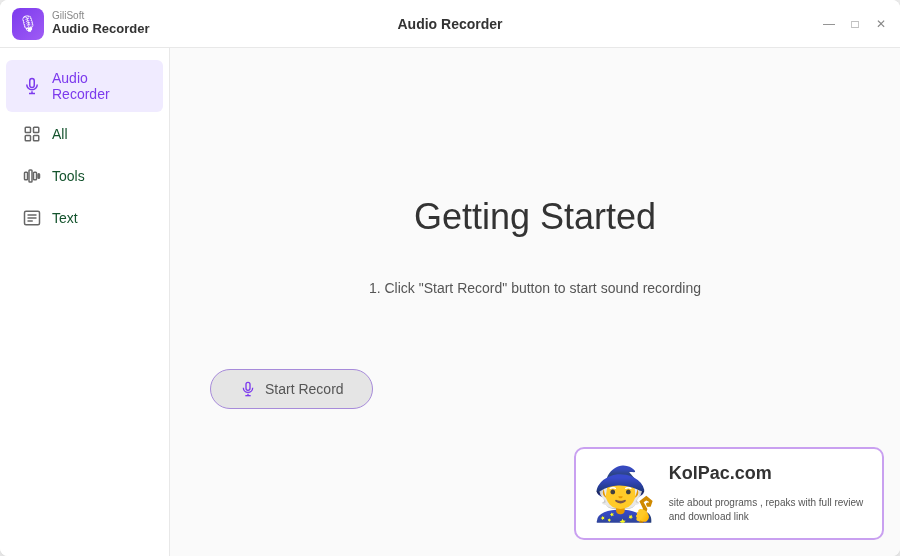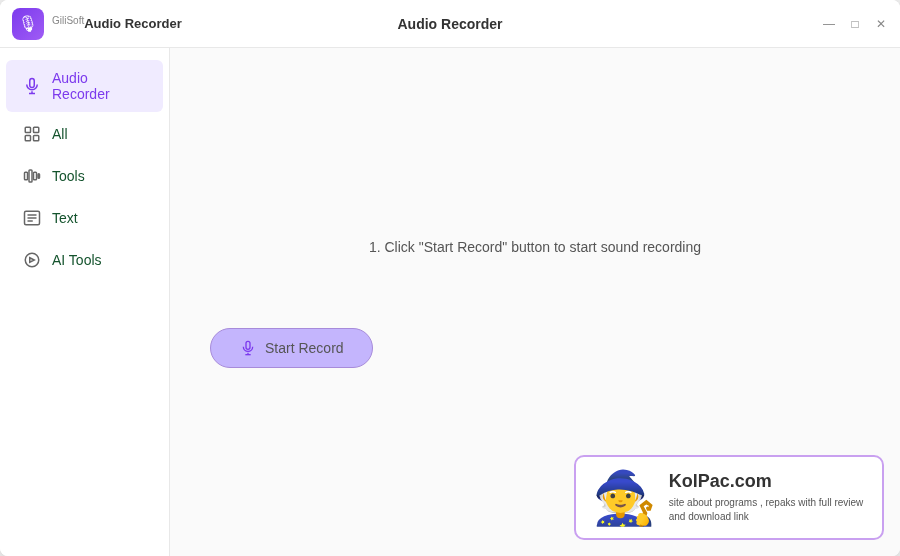--- a/index.html
+++ b/index.html
@@ -47,21 +47,21 @@
       border-radius: 8px;
       display: flex;
       align-items: center;
       justify-content: center;
       color: white;
       font-size: 16px;
     }
 
     .logo-text {
       display: flex;
-      flex-direction: row;
+      flex-direction: column;
     }
 
     .logo-text-top {
       font-size: 10px;
       color: #888;
       line-height: 1;
     }
 
     .logo-text-bottom {
       font-size: 13px;
@@ -180,21 +180,21 @@
       line-height: 1.5;
     }
 
     .start-record-btn {
       display: flex;
       align-items: center;
       gap: 8px;
       padding: 10px 28px;
       border: 1.5px solid #a78bda;
       border-radius: 24px;
-      background: #c4b5fd;
+      background: #e5e5e5;
       cursor: pointer;
       font-size: 14px;
       color: #555;
       transition: all 0.15s;
     }
 
     .mic-icon-btn {
       width: 18px;
       height: 18px;
       display: flex;
@@ -226,21 +226,21 @@
     }
 
     .watermark-text {
       flex: 1;
     }
 
     .watermark-site {
       font-size: 18px;
       font-weight: 700;
       color: #333;
-      margin-bottom: 4px;
+      margin-bottom: 12px;
     }
 
     .watermark-desc {
       font-size: 10px;
       color: #555;
       line-height: 1.4;
     }
 
     
     .icon-svg {
@@ -314,34 +314,26 @@
           <svg class="icon-svg" viewBox="0 0 24 24" fill="none" stroke="#666" stroke-width="2">
             <rect x="2" y="3" width="20" height="18" rx="2"></rect>
             <line x1="6" y1="8" x2="18" y2="8"></line>
             <line x1="6" y1="12" x2="18" y2="12"></line>
             <line x1="6" y1="16" x2="13" y2="16"></line>
           </svg>
         </div>
         <span>Text</span>
       </div>
 
-      <div class="sidebar-item">
-        <div class="sidebar-icon">
-          <svg class="icon-svg" viewBox="0 0 24 24" fill="none" stroke="#666" stroke-width="2">
-            <circle cx="12" cy="12" r="9"></circle>
-            <path d="M9 9l6 3-6 3V9z"></path>
-          </svg>
-        </div>
-        <span>AI Tools</span>
-      </div>
 
     </div>
 
     <div class="content">
       <div class="getting-started">
+        <h1 class="getting-started-title">Getting Started</h1>
         <div class="instructions">
           <p class="instruction-item">1.  Click "Start Record" button to start sound recording</p>
         </div>
         <button class="start-record-btn">
           <span class="mic-icon-btn">
             <svg width="16" height="16" viewBox="0 0 24 24" fill="none" stroke="#7c3aed" stroke-width="2">
               <rect x="9" y="2" width="6" height="12" rx="3"></rect>
               <path d="M5 10a7 7 0 0014 0"></path>
               <line x1="12" y1="19" x2="12" y2="22"></line>
               <line x1="8" y1="22" x2="16" y2="22"></line>

